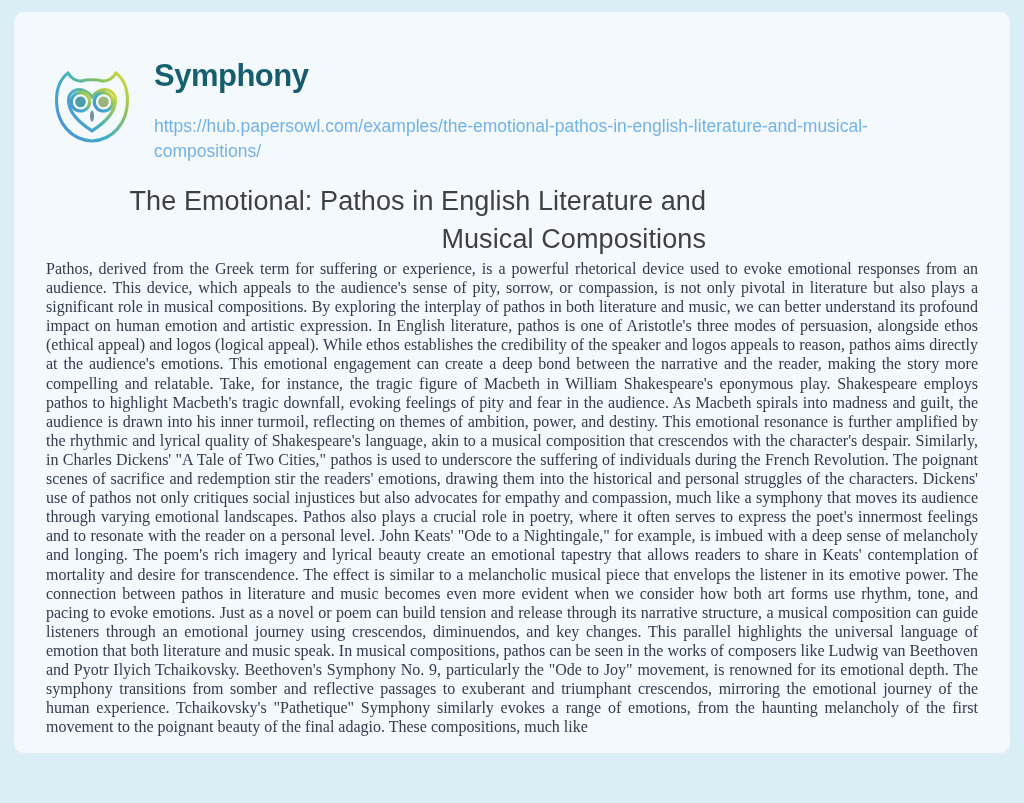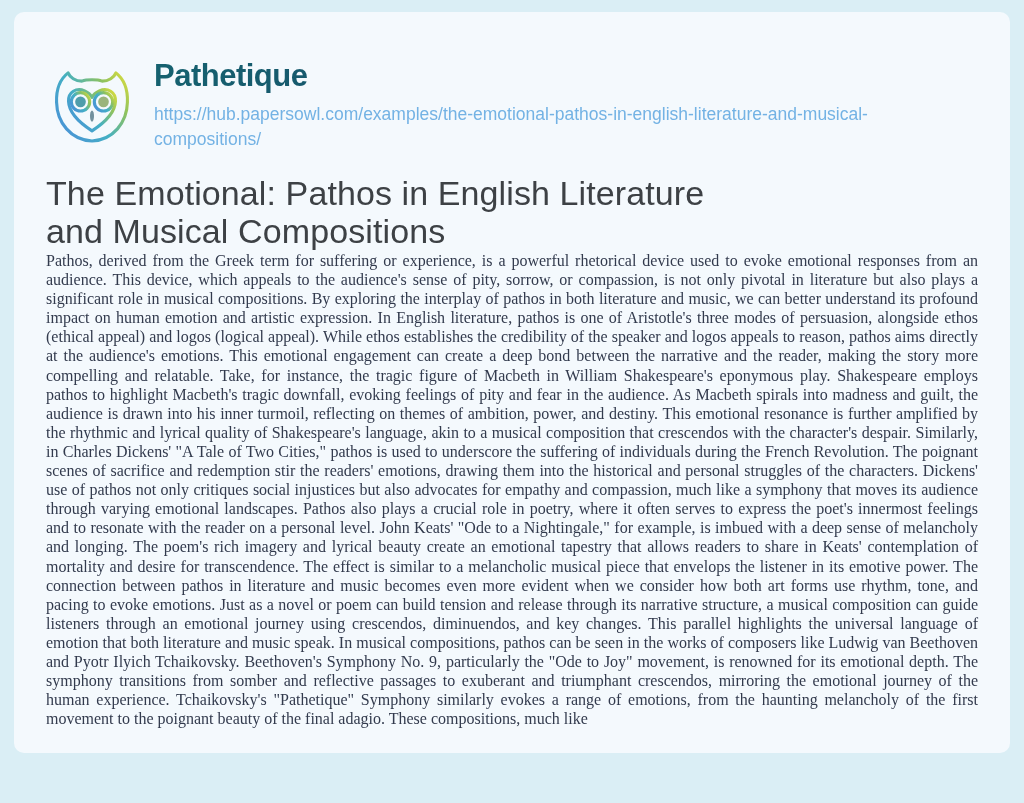--- a/index.html
+++ b/index.html
@@ -48,37 +48,38 @@
   }
   @supports (-webkit-background-clip: text) {
     .brand {
       background: linear-gradient(90deg, #15616f 0%, #1c4166 80%);
       -webkit-background-clip: text;
       background-clip: text;
       color: transparent;
     }
   }
   .url {
-    margin-top: 8px;
+    margin-top: 20px;
     max-width: 790px;
     font-size: 17.5px;
     line-height: 25px;
     color: #73b2e4;
     overflow-wrap: break-word;
     text-decoration: none;
     display: block;
   }
   .title {
     margin: 18px 32px 0 32px;
     max-width: 660px;
-    font-size: 34px;
+    font-size: 27px;
     line-height: 38px;
     font-weight: 500;
     color: #3d4145;
     letter-spacing: 0.1px;
+    text-align: right;
   }
   .body-text {
     margin: 1px 32px 0 32px;
     font-family: "Liberation Serif", serif;
     font-size: 16px;
     line-height: 19.1px;
     color: #323a4d;
     text-align: justify;
   }
 </style>
@@ -104,21 +105,21 @@
             <path d="M 50,77 C 36,68 25,57 24.5,45 C 24,35 33,29.5 42,33.5 C 45.5,35 48.5,37.5 50,40.5 C 51.5,37.5 54.5,35 58,33.5 C 67,29.5 76,35 75.5,45 C 75,57 64,68 50,77 Z"></path>
             <circle cx="37.5" cy="45.5" r="10"></circle>
             <circle cx="62.5" cy="45.5" r="10"></circle>
           </g>
           <circle cx="37.5" cy="45.5" r="5.8" fill="#4f9dab"></circle>
           <circle cx="62.5" cy="45.5" r="5.8" fill="#9ab47c"></circle>
           <ellipse cx="50" cy="61" rx="2.2" ry="6" fill="#72909e"></ellipse>
         </svg>
       </div>
       <div class="header-text">
-        <div class="brand">Pathetique</div>
+        <div class="brand">Symphony</div>
         <a class="url" href="#">https://hub.papersowl.com/examples/the-emotional-pathos-in-english-literature-and-musical-compositions/</a>
       </div>
     </div>
 
     <div class="title">The Emotional: Pathos in English Literature and Musical Compositions</div>
 
     <div class="body-text">Pathos, derived from the Greek term for suffering or experience, is a powerful rhetorical device used to evoke emotional responses from an audience. This device, which appeals to the audience's sense of pity, sorrow, or compassion, is not only pivotal in literature but also plays a significant role in musical compositions. By exploring the interplay of pathos in both literature and music, we can better understand its profound impact on human emotion and artistic expression. In English literature, pathos is one of Aristotle's three modes of persuasion, alongside ethos (ethical appeal) and logos (logical appeal). While ethos establishes the credibility of the speaker and logos appeals to reason, pathos aims directly at the audience's emotions. This emotional engagement can create a deep bond between the narrative and the reader, making the story more compelling and relatable. Take, for instance, the tragic figure of Macbeth in William Shakespeare's eponymous play. Shakespeare employs pathos to highlight Macbeth's tragic downfall, evoking feelings of pity and fear in the audience. As Macbeth spirals into madness and guilt, the audience is drawn into his inner turmoil, reflecting on themes of ambition, power, and destiny. This emotional resonance is further amplified by the rhythmic and lyrical quality of Shakespeare's language, akin to a musical composition that crescendos with the character's despair. Similarly, in Charles Dickens' "A Tale of Two Cities," pathos is used to underscore the suffering of individuals during the French Revolution. The poignant scenes of sacrifice and redemption stir the readers' emotions, drawing them into the historical and personal struggles of the characters. Dickens' use of pathos not only critiques social injustices but also advocates for empathy and compassion, much like a symphony that moves its audience through varying emotional landscapes. Pathos also plays a crucial role in poetry, where it often serves to express the poet's innermost feelings and to resonate with the reader on a personal level. John Keats' "Ode to a Nightingale," for example, is imbued with a deep sense of melancholy and longing. The poem's rich imagery and lyrical beauty create an emotional tapestry that allows readers to share in Keats' contemplation of mortality and desire for transcendence. The effect is similar to a melancholic musical piece that envelops the listener in its emotive power. The connection between pathos in literature and music becomes even more evident when we consider how both art forms use rhythm, tone, and pacing to evoke emotions. Just as a novel or poem can build tension and release through its narrative structure, a musical composition can guide listeners through an emotional journey using crescendos, diminuendos, and key changes. This parallel highlights the universal language of emotion that both literature and music speak. In musical compositions, pathos can be seen in the works of composers like Ludwig van Beethoven and Pyotr Ilyich Tchaikovsky. Beethoven's Symphony No. 9, particularly the "Ode to Joy" movement, is renowned for its emotional depth. The symphony transitions from somber and reflective passages to exuberant and triumphant crescendos, mirroring the emotional journey of the human experience. Tchaikovsky's "Pathetique" Symphony similarly evokes a range of emotions, from the haunting melancholy of the first movement to the poignant beauty of the final adagio. These compositions, much like</div>
 
   </div>
 </div>

